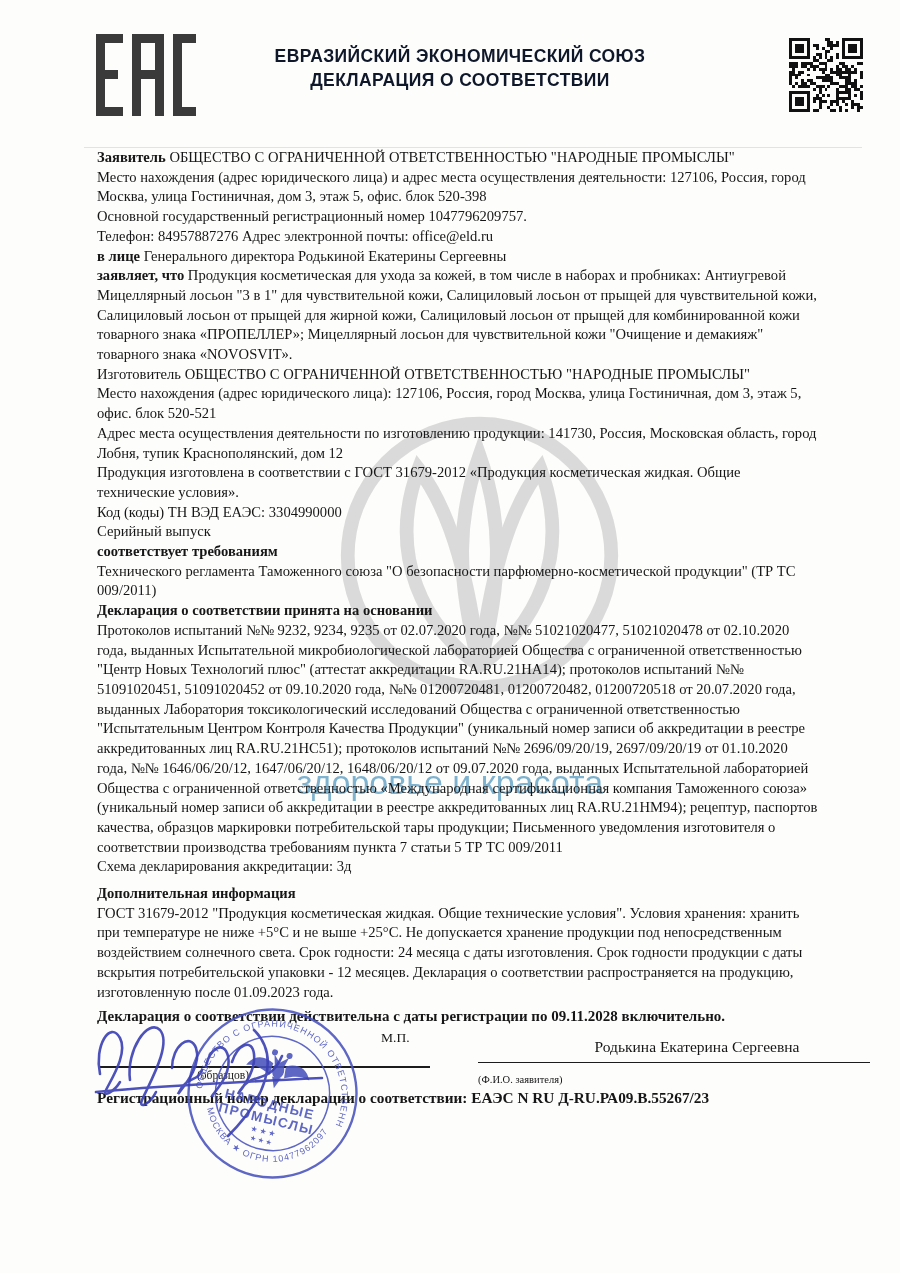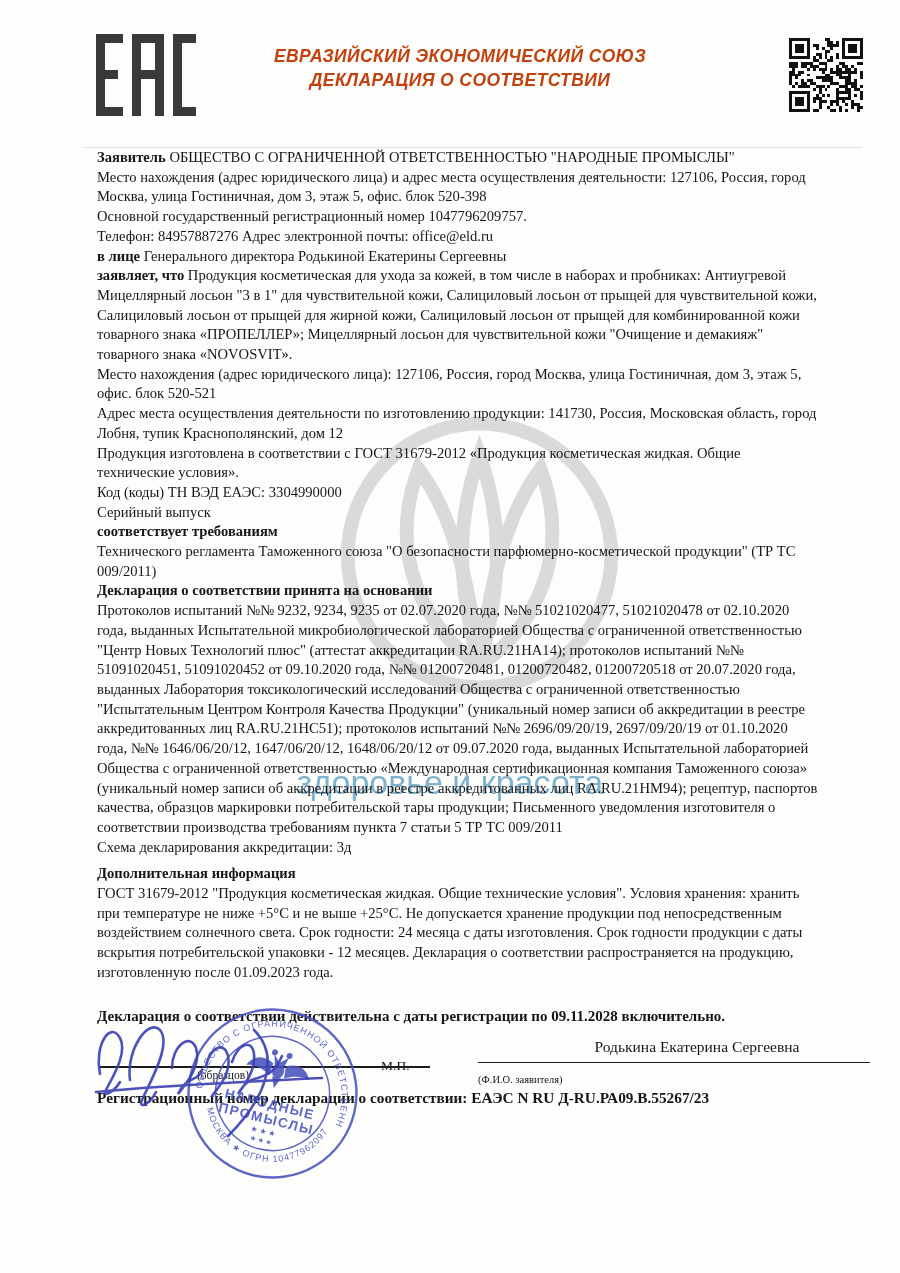--- a/index.html
+++ b/index.html
@@ -3,21 +3,21 @@
 <meta charset="utf-8">
 <style>
   html,body{margin:0;padding:0;background:#e8e8e6;}
   .page{position:relative;width:900px;height:1273px;margin:0 auto;background:#fdfdfc;
         font-family:"Liberation Serif", serif;color:#161616;overflow:hidden;
         box-shadow:0 0 4px rgba(0,0,0,.2);}
   
   .eac-logo{position:absolute;left:96px;top:34px;width:100px;height:82px;}
   .header-title{position:absolute;left:195px;top:45px;width:530px;text-align:center;
         font-family:"Liberation Sans",sans-serif;font-weight:bold;font-size:17.5px;
-        line-height:1.35;color:#c2410c;letter-spacing:.4px;font-style:italic;}
+        line-height:1.35;color:#0f172a;letter-spacing:.4px;}
   .qr{position:absolute;left:789px;top:38px;width:74px;height:74px;}
   .separator{position:absolute;left:84px;top:147px;width:778px;height:1px;background:#e3e3e0;}
   
   .wm-logo{position:absolute;left:332px;top:408px;width:295px;height:295px;opacity:.50;z-index:1;}
   .wm-brand{position:absolute;left:130px;top:652px;width:660px;text-align:center;
         font-family:"Liberation Sans",sans-serif;font-weight:bold;font-size:106px;
         color:#8f8f8f;opacity:.42;letter-spacing:1px;z-index:1;}
   .wm-tagline{position:absolute;left:230px;top:763px;width:440px;text-align:center;
         font-family:"Liberation Sans",sans-serif;font-size:34px;color:#0369a1;opacity:.5;z-index:1;}
   
@@ -26,21 +26,21 @@
   .doc-body p{margin:0;}
   .lead{font-weight:bold;}
   .lead-block{display:block;}
   .gap-before{margin-top:7px !important;}
   
   .validity{position:absolute;left:97px;top:1008px;width:740px;font-weight:bold;
         font-size:15px;z-index:3;}
   .sign-line{position:absolute;left:100px;top:1066px;width:330px;border-top:2px solid #1c1c1c;z-index:3;}
   .sign-caption{position:absolute;left:148px;top:1069px;width:150px;text-align:center;
         font-size:11.5px;z-index:3;}
-  .mp{position:absolute;left:381px;top:1030px;font-size:13.5px;z-index:3;margin-top:28px;}
+  .mp{position:absolute;left:381px;top:1030px;font-size:13.5px;z-index:3;}
   .fio-name{position:absolute;left:501px;top:1038px;width:392px;text-align:center;font-size:15.5px;z-index:3;}
   .fio-line{position:absolute;left:478px;top:1062px;width:392px;border-top:1.5px solid #1c1c1c;z-index:3;}
   .fio-caption{position:absolute;left:478px;top:1074px;width:392px;text-align:left;font-size:10.5px;z-index:3;}
   
   .reg-number{position:absolute;left:97px;top:1089px;width:760px;font-weight:bold;font-size:15.3px;z-index:3;}
   .reg-date{position:absolute;left:97px;top:1122px;width:760px;font-weight:bold;font-size:15.3px;z-index:3;}
   
   .stamp{position:absolute;left:185px;top:1006px;width:175px;height:175px;z-index:4;opacity:.88;}
   .signature{position:absolute;left:86px;top:1004px;width:280px;height:150px;z-index:5;opacity:.9;}
 </style>
@@ -393,20 +393,21 @@
   </svg>
   <div class="wm-tagline">здоровье и красота</div>
 
   <div class="doc-body">
       <p><span class="lead">Заявитель</span> <span>ОБЩЕСТВО С ОГРАНИЧЕННОЙ ОТВЕТСТВЕННОСТЬЮ "НАРОДНЫЕ ПРОМЫСЛЫ"</span></p>
       <p><span>Место нахождения (адрес юридического лица) и адрес места осуществления деятельности: 127106, Россия, город Москва, улица Гостиничная, дом 3, этаж 5, офис. блок 520-398</span></p>
       <p><span>Основной государственный регистрационный номер 1047796209757.</span></p>
       <p><span>Телефон: 84957887276 Адрес электронной почты: office@eld.ru</span></p>
       <p><span class="lead">в лице</span> <span>Генерального директора Родькиной Екатерины Сергеевны</span></p>
       <p><span class="lead">заявляет, что</span> <span>Продукция косметическая для ухода за кожей, в том числе в наборах и пробниках: Антиугревой Мицеллярный лосьон "3 в 1" для чувствительной кожи, Салициловый лосьон от прыщей для чувствительной кожи, Салициловый лосьон от прыщей для жирной кожи, Салициловый лосьон от прыщей для комбинированной кожи товарного знака «ПРОПЕЛЛЕР»; Мицеллярный лосьон для чувствительной кожи "Очищение и демакияж" товарного знака «NOVOSVIT».</span></p>
+      <p><span>Изготовитель ОБЩЕСТВО С ОГРАНИЧЕННОЙ ОТВЕТСТВЕННОСТЬЮ "НАРОДНЫЕ ПРОМЫСЛЫ"</span></p>
       <p><span>Место нахождения (адрес юридического лица): 127106, Россия, город Москва, улица Гостиничная, дом 3, этаж 5, офис. блок 520-521</span></p>
       <p><span>Адрес места осуществления деятельности по изготовлению продукции: 141730, Россия, Московская область, город Лобня, тупик Краснополянский, дом 12</span></p>
       <p><span>Продукция изготовлена в соответствии с ГОСТ 31679-2012 «Продукция косметическая жидкая. Общие технические условия».</span></p>
       <p><span>Код (коды) ТН ВЭД ЕАЭС: 3304990000</span></p>
       <p><span>Серийный выпуск</span></p>
       <p><span class="lead lead-block">соответствует требованиям</span><span>Технического регламента Таможенного союза "О безопасности парфюмерно-косметической продукции" (ТР ТС 009/2011)</span></p>
       <p><span class="lead lead-block">Декларация о соответствии принята на основании</span><span>Протоколов испытаний №№ 9232, 9234, 9235 от 02.07.2020 года, №№ 51021020477, 51021020478 от 02.10.2020 года, выданных Испытательной микробиологической лабораторией Общества с ограниченной ответственностью "Центр Новых Технологий плюс" (аттестат аккредитации RA.RU.21НА14); протоколов испытаний №№ 51091020451, 51091020452 от 09.10.2020 года, №№ 01200720481, 01200720482, 01200720518 от 20.07.2020 года, выданных Лаборатория токсикологический исследований Общества с ограниченной ответственностью "Испытательным Центром Контроля Качества Продукции" (уникальный номер записи об аккредитации в реестре аккредитованных лиц RA.RU.21НС51); протоколов испытаний №№ 2696/09/20/19, 2697/09/20/19 от 01.10.2020 года, №№ 1646/06/20/12, 1647/06/20/12, 1648/06/20/12 от 09.07.2020 года, выданных Испытательной лабораторией Общества с ограниченной ответственностью «Международная сертификационная компания Таможенного союза» (уникальный номер записи об аккредитации в реестре аккредитованных лиц RA.RU.21НМ94); рецептур, паспортов качества, образцов маркировки потребительской тары продукции; Письменного уведомления изготовителя о соответствии производства требованиям пункта 7 статьи 5 ТР ТС 009/2011</span></p>
       <p><span>Схема декларирования аккредитации: 3д</span></p>
       <p class="gap-before"><span class="lead lead-block">Дополнительная информация</span><span>ГОСТ 31679-2012 "Продукция косметическая жидкая. Общие технические условия". Условия хранения: хранить при температуре не ниже +5°С и не выше +25°С. Не допускается хранение продукции под непосредственным воздействием солнечного света. Срок годности: 24 месяца с даты изготовления. Срок годности продукции с даты вскрытия потребительской упаковки - 12 месяцев. Декларация о соответствии распространяется на продукцию, изготовленную после 01.09.2023 года.</span></p>
     </div>

